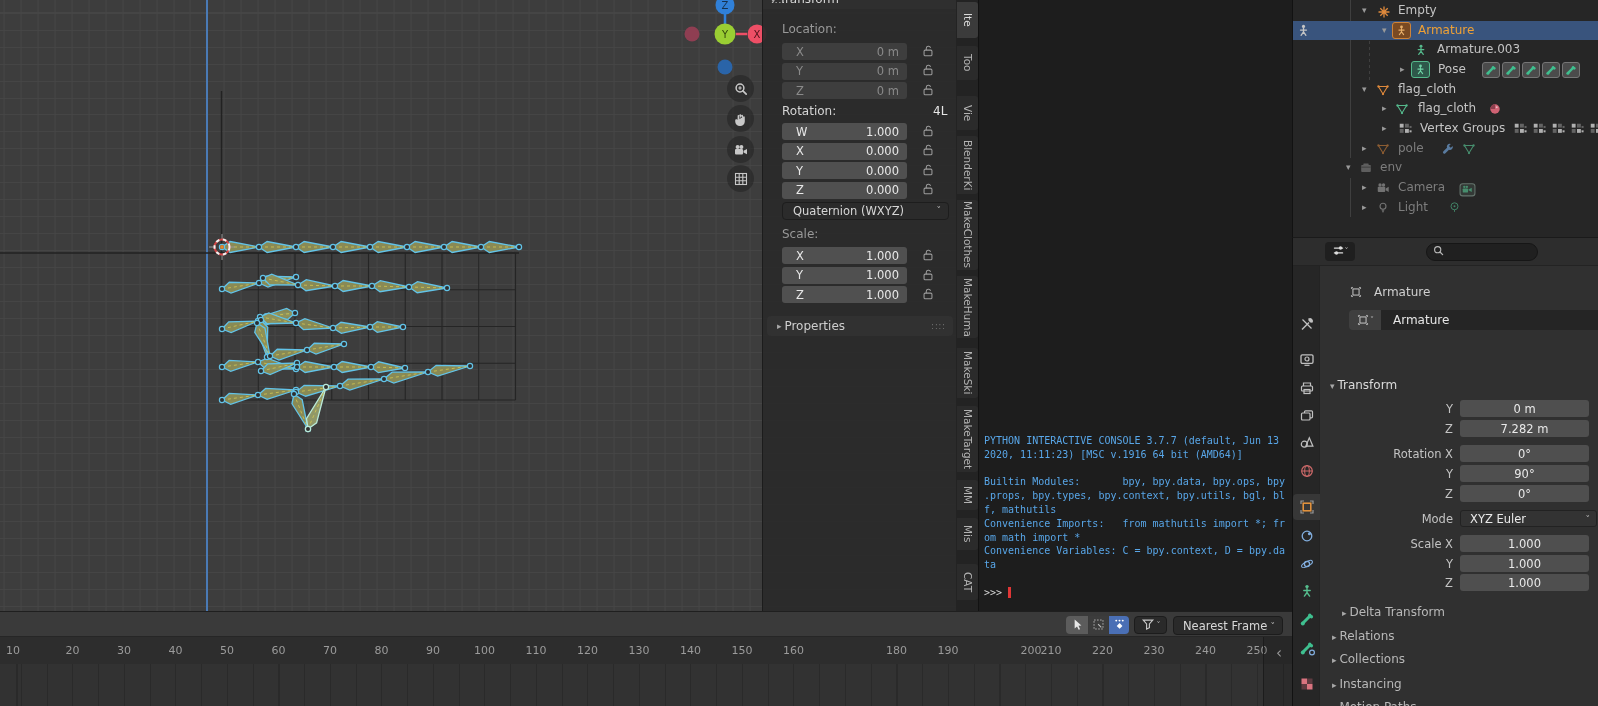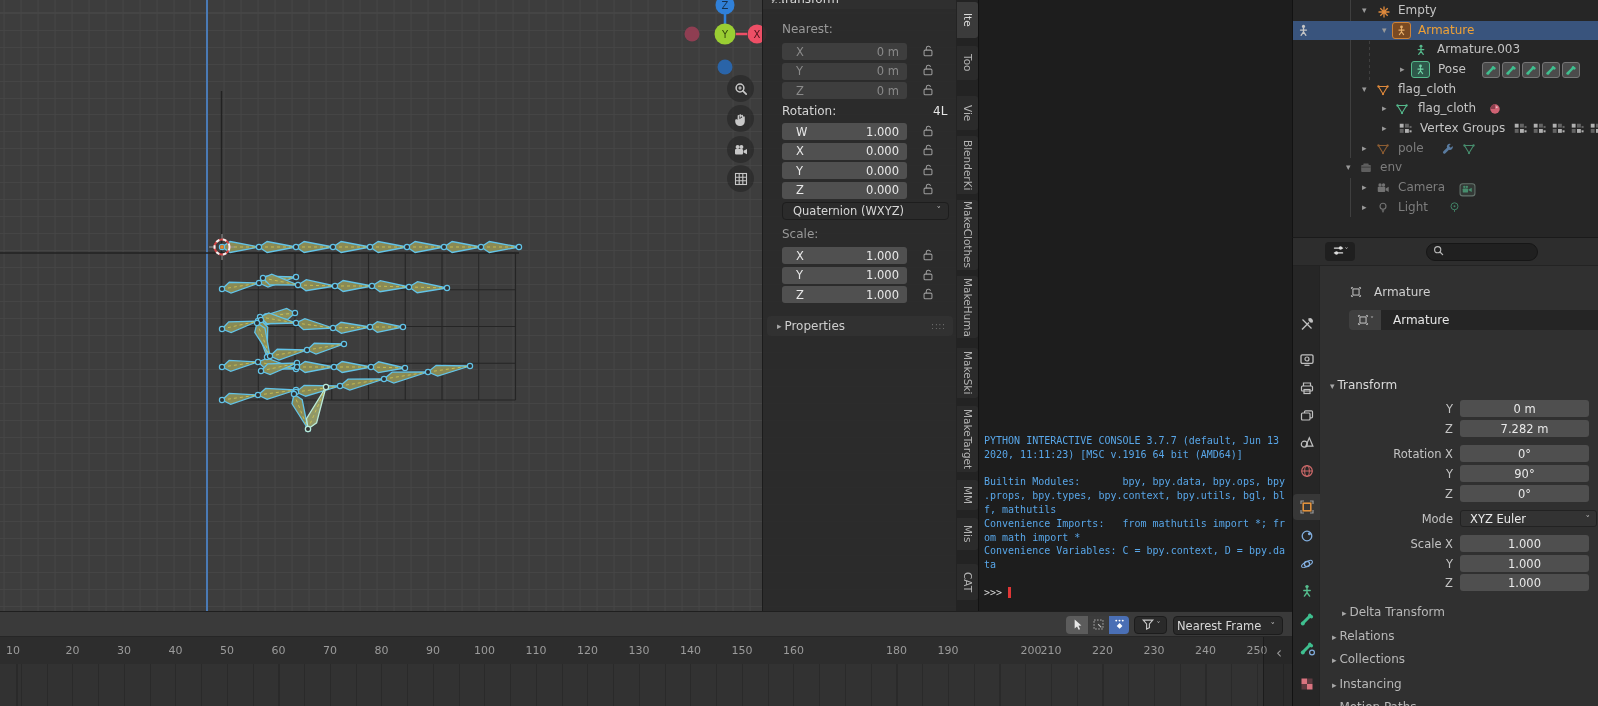--- a/index.html
+++ b/index.html
@@ -308,21 +308,21 @@
           </span>
         </div>
       </div>
 
     <div id="nsidebar" class="abs">
       <div class="abs ns-hdrcut">
         <span><span class="tri">▾</span>
         <b style="font-weight:normal">Transform</b></span>
         <span class="grip" style="position:absolute;right:6px;top:-4px">::::</span>
       </div>
-      <div class="abs ns-label" style="left:19px;top:22px">Nearest:</div>
+      <div class="abs ns-label" style="left:19px;top:22px">Location:</div>
       <div class="abs fgroup" id="loc-group" style="top:43px">
           <div class="frow dis">
             <span class="ax">X</span>
             <span class="val">0 m</span>
           </div>
           <div class="frow dis">
             <span class="ax">Y</span>
             <span class="val">0 m</span>
           </div>
           <div class="frow dis">
@@ -517,21 +517,21 @@
             </span></span>
         </div>
       <div class="tl-btn tl-drop" style="left:1134px;width:33px">
           <span id="ic-funnel"><span style="display:inline-flex">
               <svg width="14" height="14" viewBox="0 0 16 16" style="display:block">
                 <path d="M2.5 3.5h11L9.6 8v4.2l-3.2 1.5V8z" fill="none" stroke="#c8c8c8" stroke-width="1.3"></path>
               </svg>
             </span></span>
           <span style="color:#aaa;font-size:8px;margin-left:2px">˅</span>
         </div>
-      <div class="tl-btn tl-drop" style="left:1173px;width:110px;height:19px;justify-content:flex-start;padding-left:3px">
+      <div class="tl-btn tl-drop" style="left:1173px;width:110px;height:19px;justify-content:flex-start;padding-left:9px">
         <span>Nearest Frame</span>
         <span style="position:absolute;right:7px;color:#bbb;font-size:9px">˅</span>
       </div>
     </div>
     <div class="abs tl-ruler" id="tlruler">
         <span class="tl-num" style="left: 13px;">10</span>
         <span class="tl-num" style="left: 72.5px;">20</span>
         <span class="tl-num" style="left: 124px;">30</span>
         <span class="tl-num" style="left: 175.5px;">40</span>
         <span class="tl-num" style="left: 227px;">50</span>

